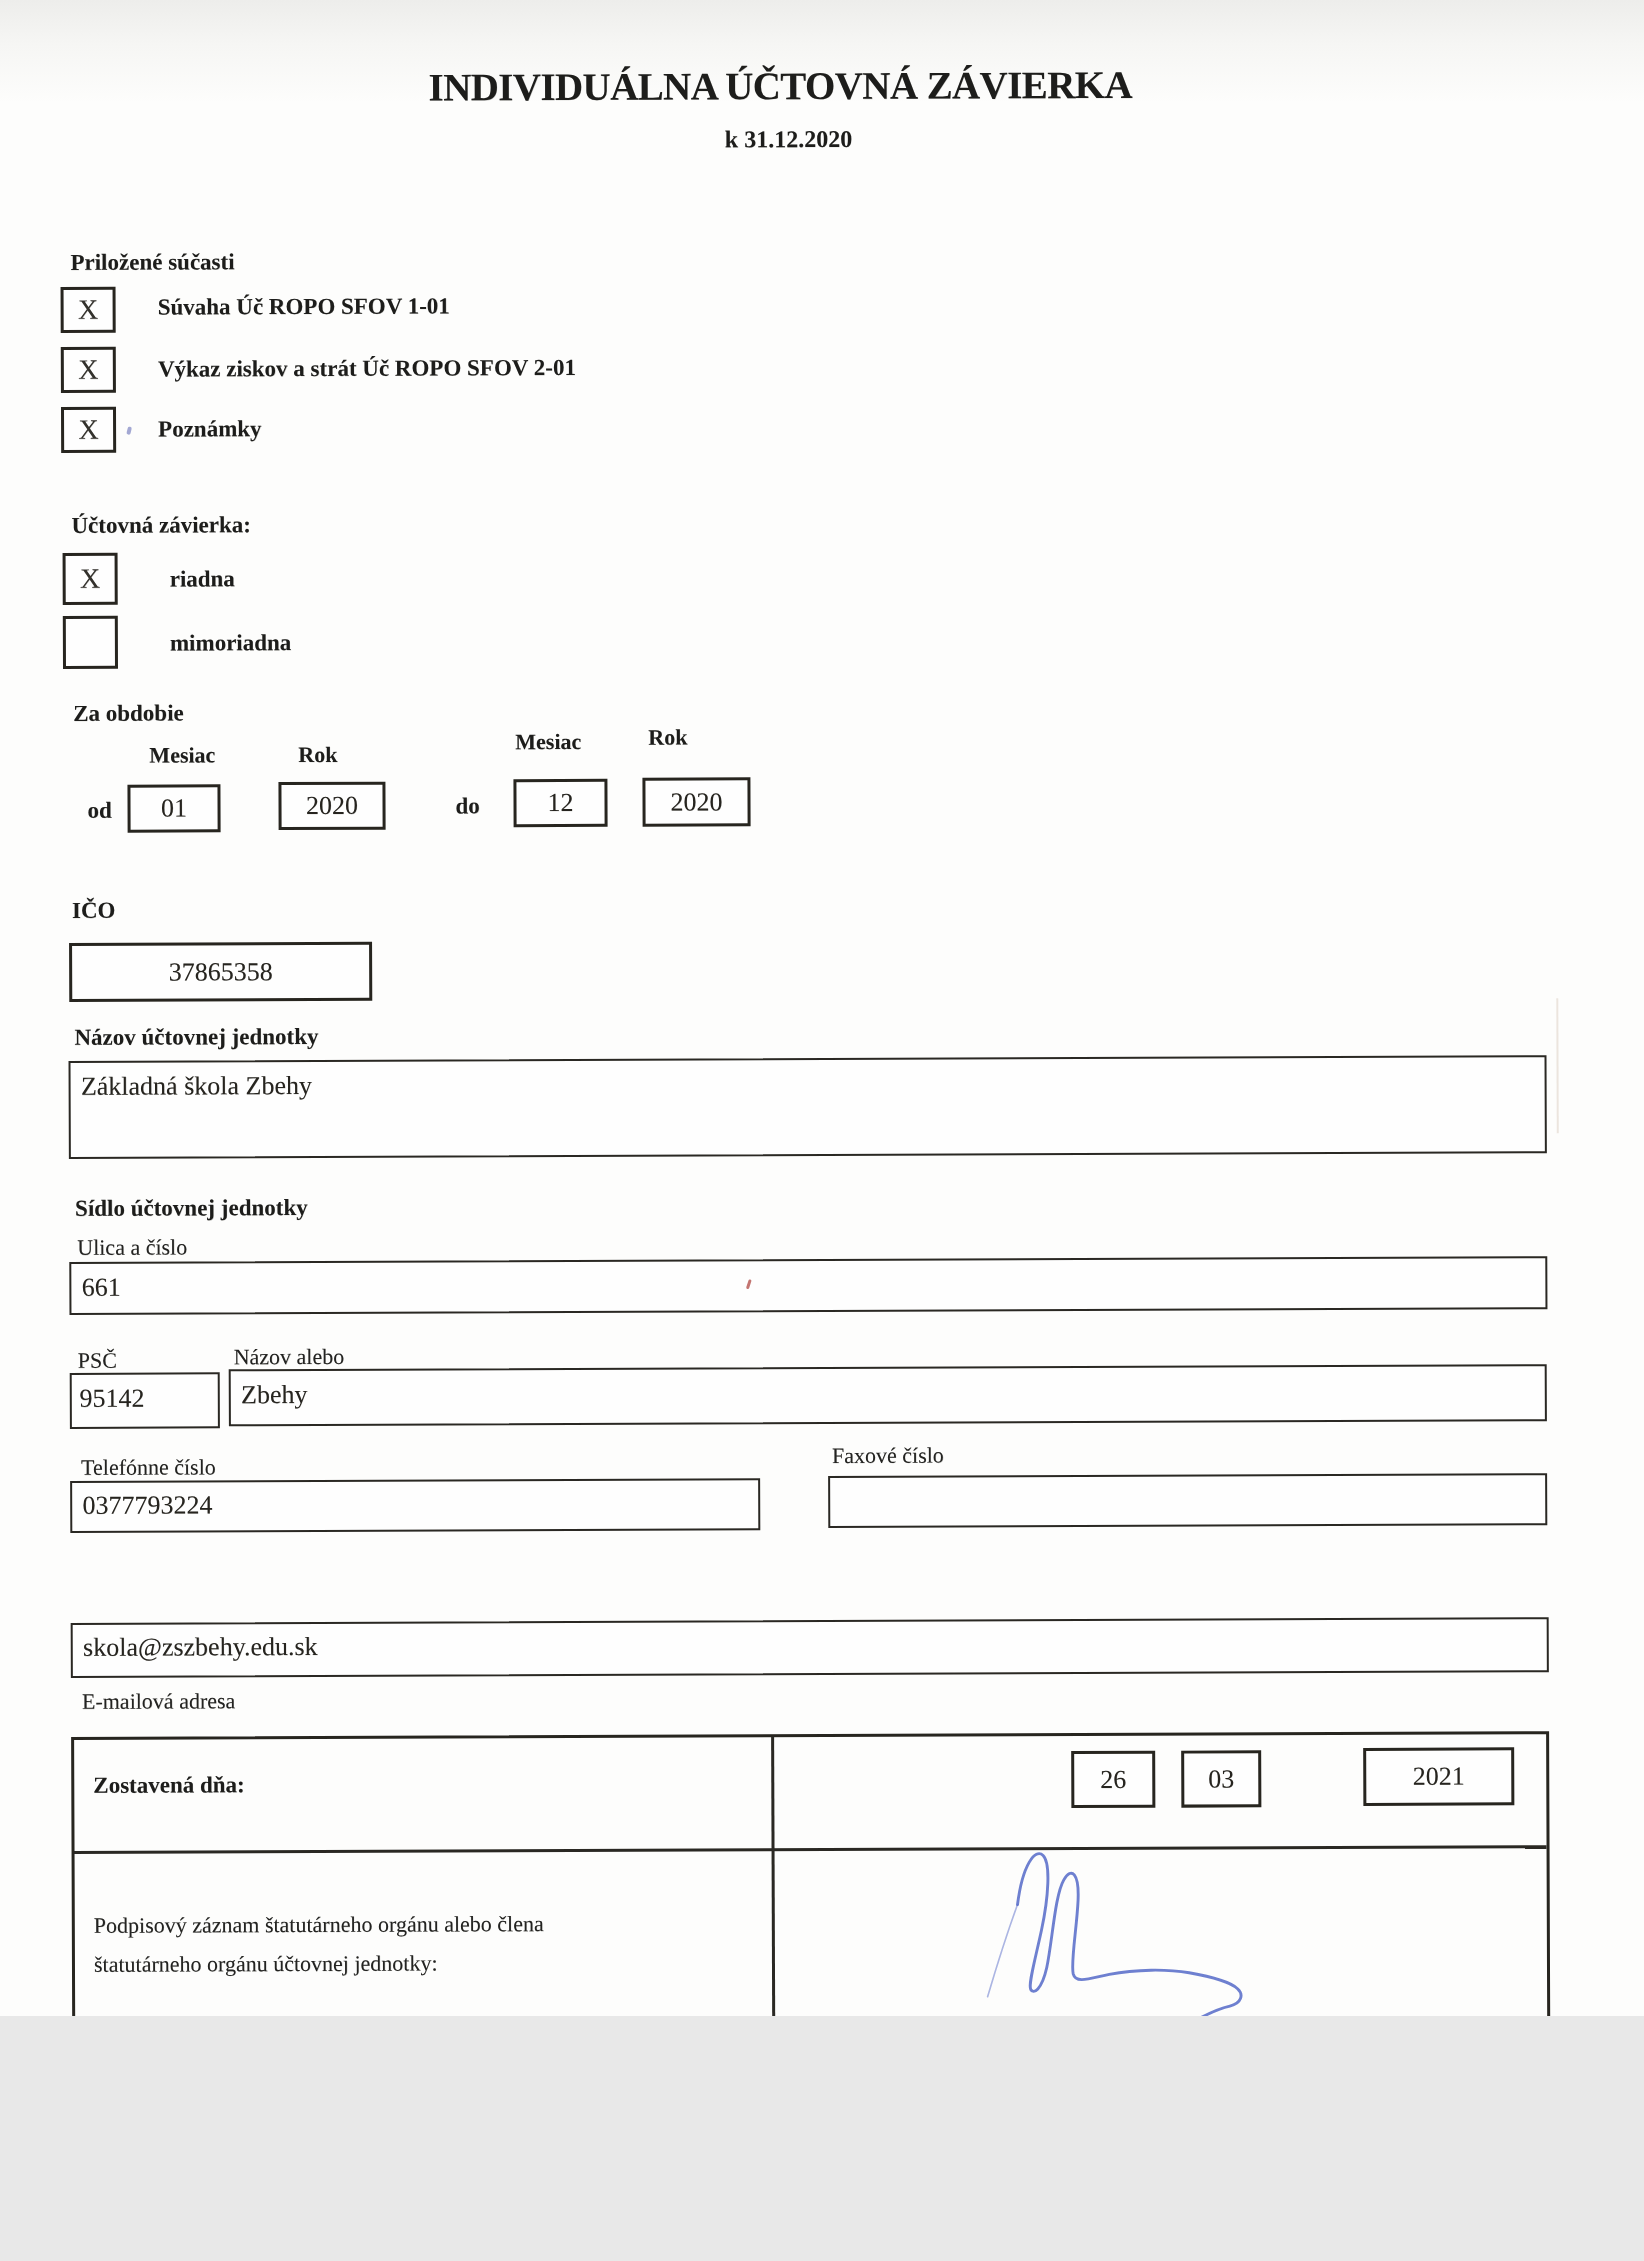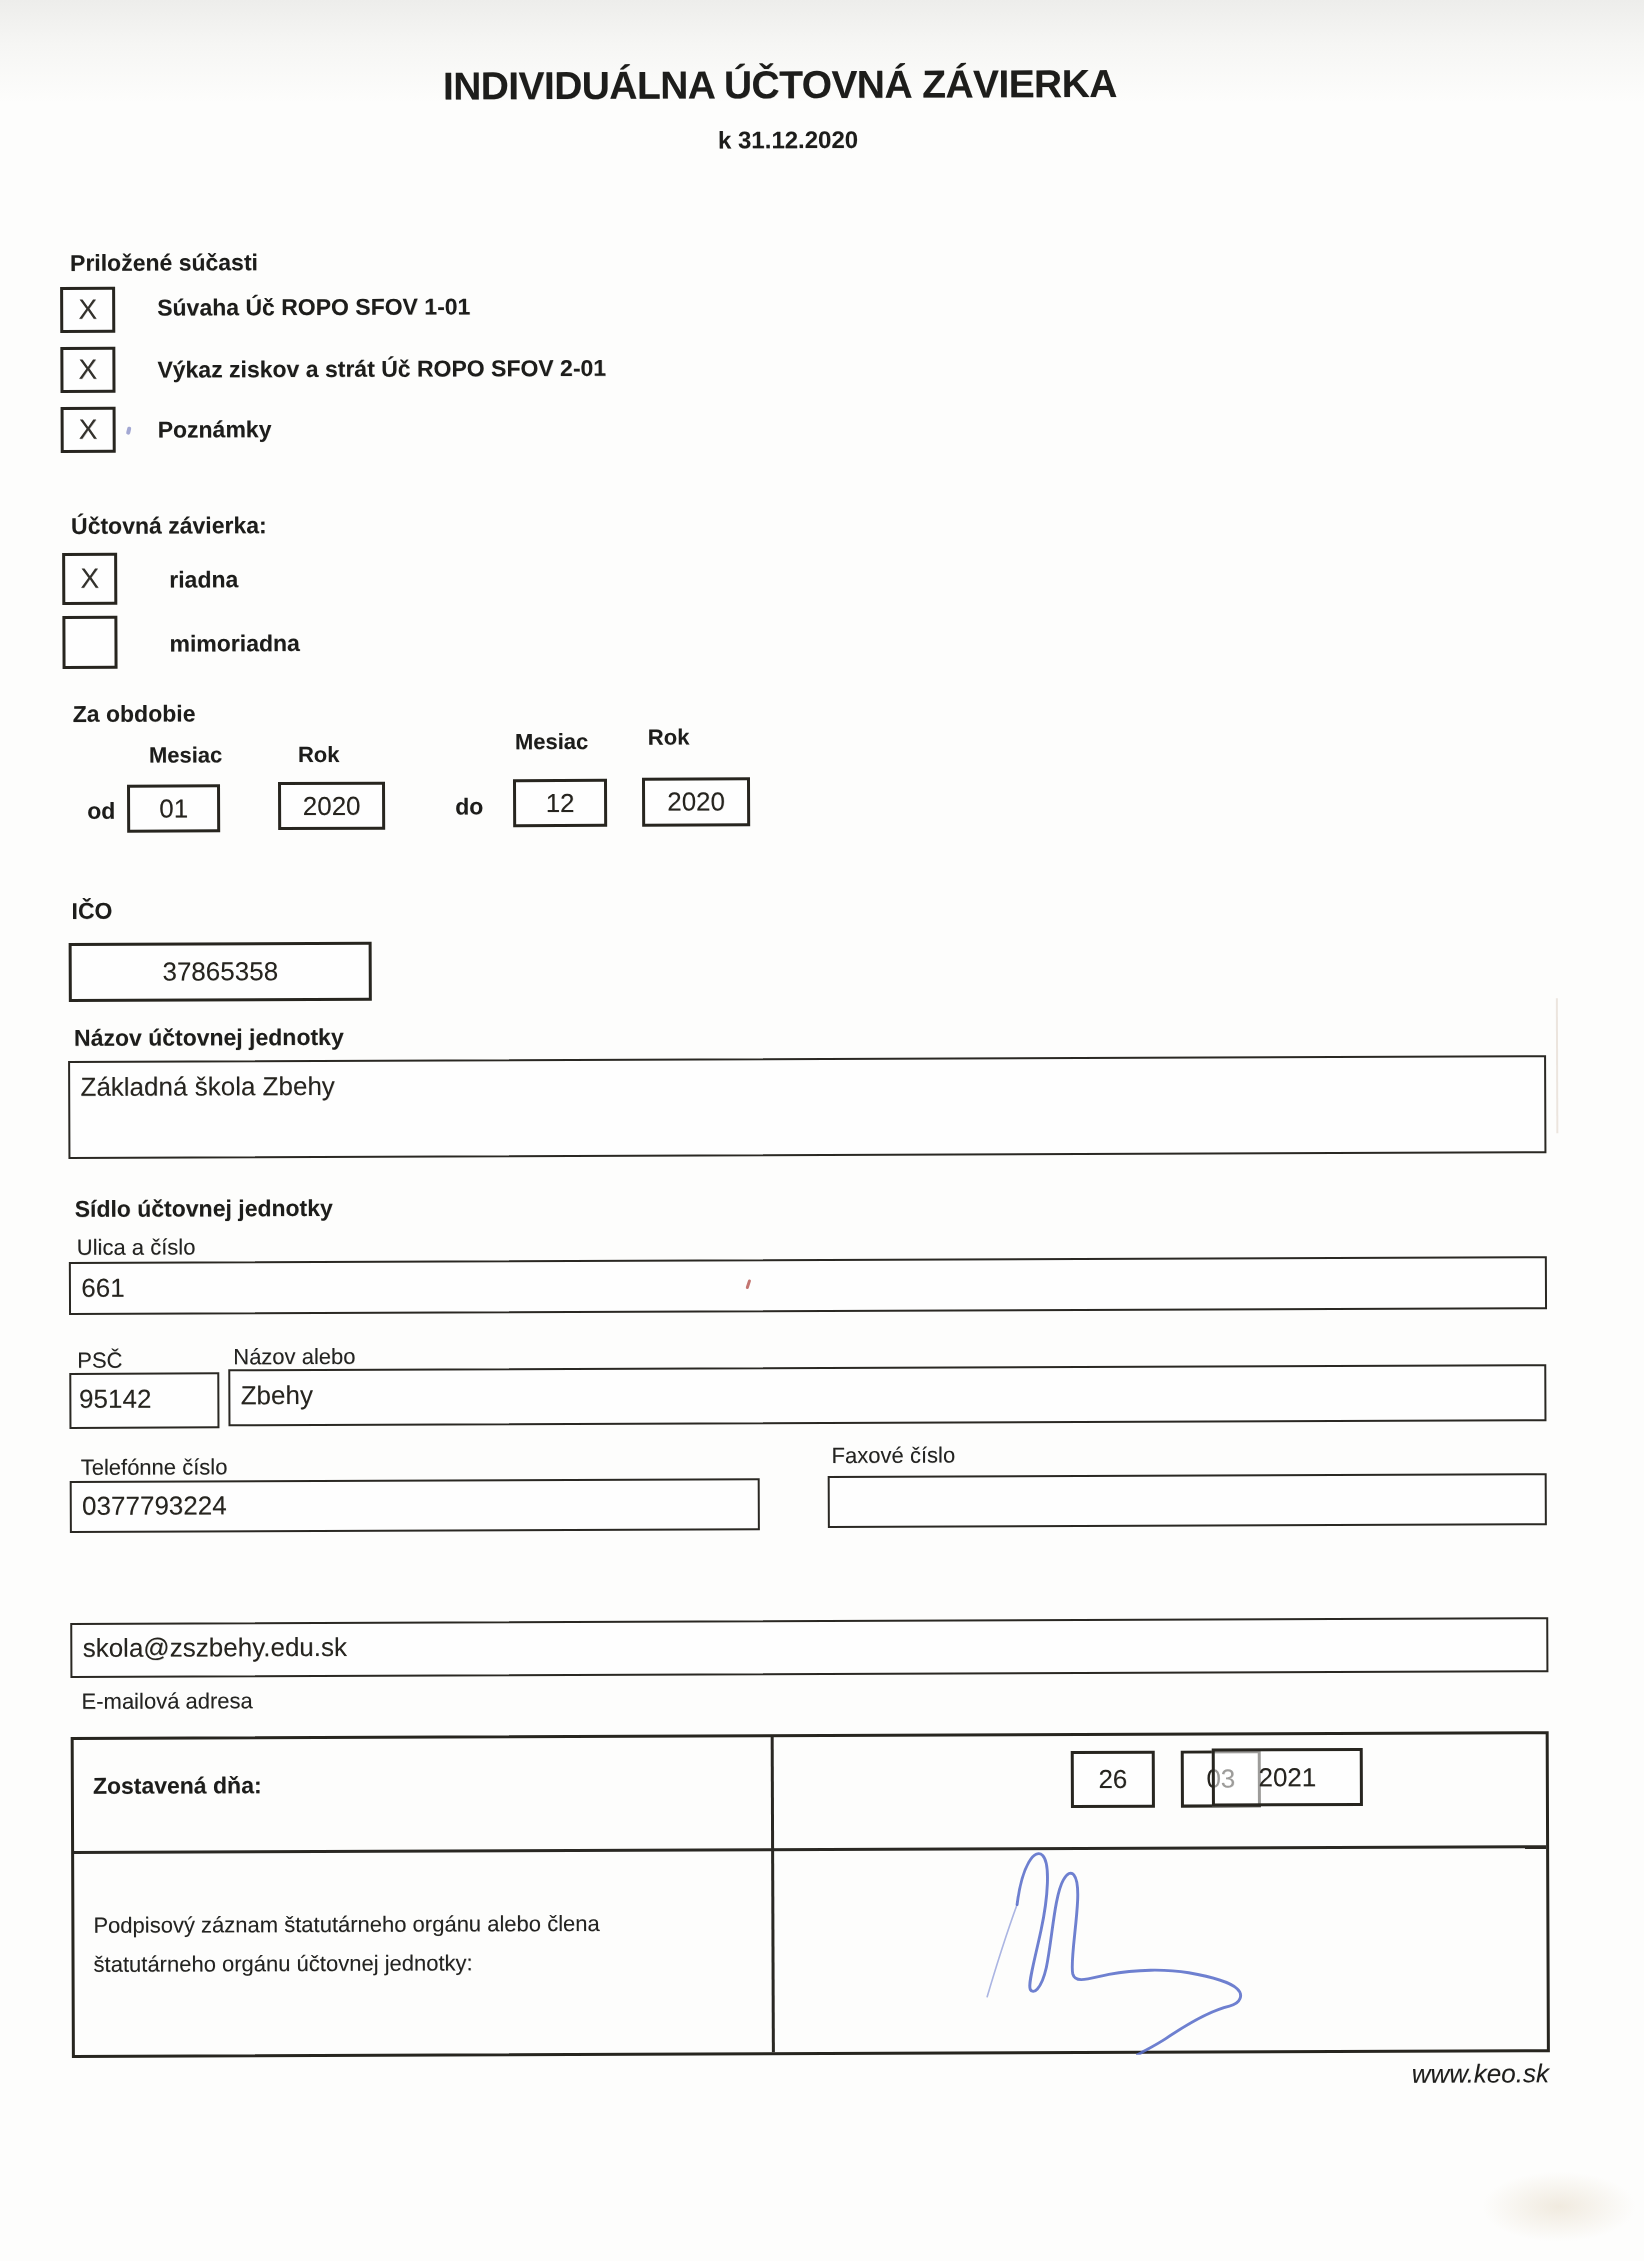--- a/index.html
+++ b/index.html
@@ -1,19 +1,19 @@
 <!DOCTYPE html>
 <html style="font-size:10.3px"><head>
 <meta charset="utf-8">
 <style>
   html,body{margin:0;padding:0;background:#e8e8e8;}
   .page{
-    position:relative;width:1645px;height:2261px;overflow:hidden;
+    position:relative;width:1645px;height:2016px;overflow:hidden;
     background:linear-gradient(180deg,#ededeb 0px,#f6f6f4 45px,#fdfdfc 103px,#fdfdfc 100%);
-    font-family:Liberation Sans, sans-serif;color:#1d1d1b;
+    font-family:Liberation Serif, serif;color:#1d1d1b;
   }
   .tilt{position:absolute;inset:0;transform:rotate(-0.22deg);transform-origin:50% 46%;
         text-shadow:0.3px 0.3px 0.6px rgba(45,45,40,0.28);}
   .abs{position:absolute;box-sizing:border-box;}
   .title{left:0;right:0;top:63px;text-align:center;font-weight:700;font-size:39px;
          letter-spacing:-0.6px;transform:translateX(-39px);white-space:nowrap;}
   .subtitle{left:0;right:0;top:126px;text-align:center;font-weight:700;font-size:24px;
             transform:translateX(-31px);}
   .h{font-weight:700;font-size:23px;white-space:nowrap;}
   .lbl{font-weight:400;font-size:22px;color:#232321;white-space:nowrap;}
@@ -108,21 +108,21 @@
     <div class="abs lbl" style="left:79px;top:1686px;">E-mailová adresa</div>
     <div class="abs fbox" style="left:68px;top:1620px;width:1478px;height:55px;padding-top:8.4px;">skola@zszbehy.edu.sk</div>
 
     <div class="abs bigtable"></div>
     <div class="abs tcol"></div>
     <div class="abs trow"></div>
 
     <div class="abs h" style="left:90px;top:1770px;">Zostavená dňa:</div>
     <div class="abs vbox" style="left:1068px;top:1752px;width:84px;height:57px;">26</div>
     <div class="abs vbox" style="left:1178px;top:1752px;width:80px;height:57px;">03</div>
-    <div class="abs vbox" style="left:1209px;top:1750px;width:151px;height:58px;">2021</div>
+    <div class="abs vbox" style="left:1360px;top:1750px;width:151px;height:58px;">2021</div>
 
     <div class="abs lbl" style="left:90px;top:1910px;">Podpisový záznam štatutárneho orgánu alebo člena</div>
     <div class="abs lbl" style="left:90px;top:1949px;">štatutárneho orgánu účtovnej jednotky:</div>
 
     <svg class="abs" style="left:948px;top:1846px;" width="348" height="210" viewBox="0 0 540 326">
       <path d="M55 235 C70 185 88 130 102 92" fill="none" stroke="#5a6ec9" stroke-width="2.5" stroke-linecap="round" opacity="0.5"></path>
       <path d="M102 92 C110 30 130 4 142 16 C154 28 150 82 139 132 C128 182 118 216 122 224 C126 232 139 225 147 190 C156 148 160 78 174 54 C186 33 198 44 196 86 C194 128 184 182 188 200 C192 216 214 207 244 201 C286 193 334 193 368 199 C402 205 430 212 443 224 C453 233 449 247 431 251 C404 257 362 281 332 301 C315 312 298 320 288 326" fill="none" stroke="#5a6ec9" stroke-width="4.5" stroke-linecap="round" opacity="0.88"></path>
     </svg>
 
     <div class="abs keo" style="right:100px;top:2061px;">www.keo.sk</div>

